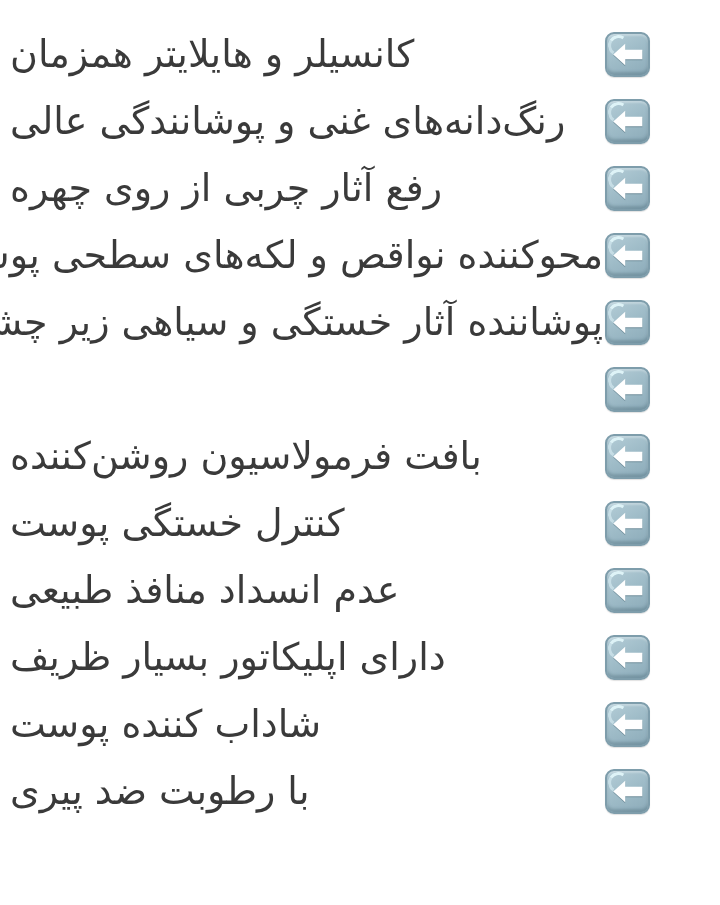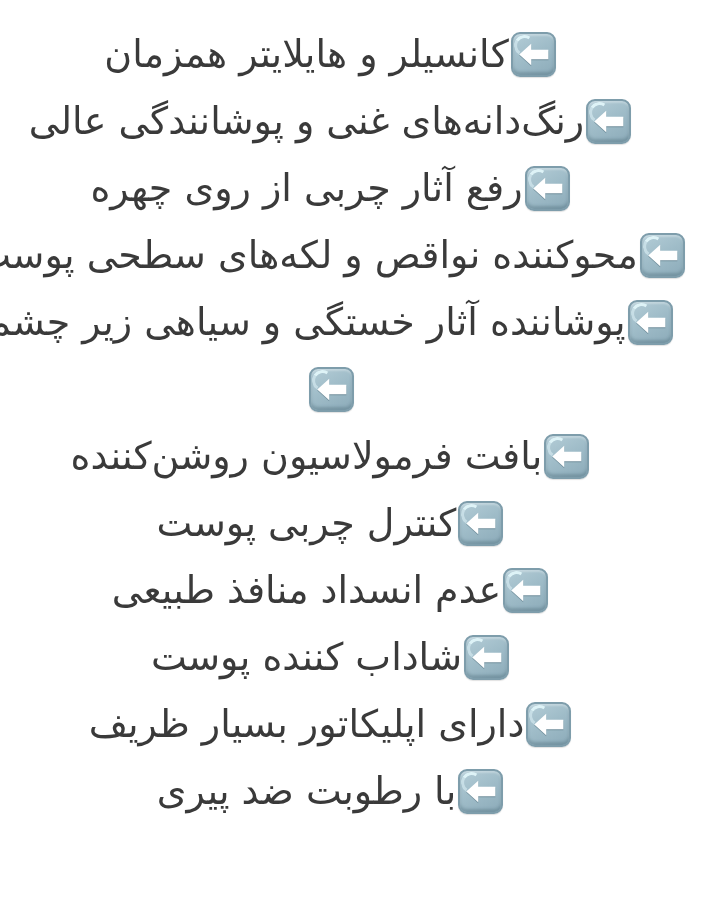--- a/index.html
+++ b/index.html
@@ -25,21 +25,21 @@
   ul.features{
     direction:rtl;
     list-style:none;
     margin:0;
     padding:21px 70px 0 10px;
   }
   li.row{
     display:flex;
     flex-direction:row;        
     align-items:center;
-    justify-content:center;
+    justify-content:space-between;
     height:67px;
     white-space:nowrap;
   }
   .emoji{
     position:relative;
     flex:0 0 auto;
     width:45px;
     height:45px;
     border-radius:9px;
     background:linear-gradient(150deg,var(--icon-body-light) 0%,var(--icon-body) 48%,var(--icon-body-dark) 100%);
@@ -139,48 +139,48 @@
     <span class="label">بافت فرمولاسیون روشن‌کننده</span>
   </li>
 
 
   <li class="row">
     <span class="emoji" aria-hidden="true">
       <svg viewBox="0 0 36 36">
         <path d="M5.5 18 L16 8.5 L16 13.8 L31 13.8 L31 22.2 L16 22.2 L16 27.5 Z" fill="#ffffff"></path>
       </svg>
     </span>
-    <span class="label">کنترل چربی پوست</span>
+    <span class="label">کنترل خستگی پوست</span>
   </li>
 
   <li class="row">
     <span class="emoji" aria-hidden="true">
       <svg viewBox="0 0 36 36">
         <path d="M5.5 18 L16 8.5 L16 13.8 L31 13.8 L31 22.2 L16 22.2 L16 27.5 Z" fill="#ffffff"></path>
       </svg>
     </span>
     <span class="label">عدم انسداد منافذ طبیعی</span>
   </li>
 
   <li class="row">
     <span class="emoji" aria-hidden="true">
       <svg viewBox="0 0 36 36">
         <path d="M5.5 18 L16 8.5 L16 13.8 L31 13.8 L31 22.2 L16 22.2 L16 27.5 Z" fill="#ffffff"></path>
       </svg>
     </span>
-    <span class="label">شاداب کننده پوست</span>
+    <span class="label">دارای اپلیکاتور بسیار ظریف</span>
   </li>
 
   <li class="row">
     <span class="emoji" aria-hidden="true">
       <svg viewBox="0 0 36 36">
         <path d="M5.5 18 L16 8.5 L16 13.8 L31 13.8 L31 22.2 L16 22.2 L16 27.5 Z" fill="#ffffff"></path>
       </svg>
     </span>
-    <span class="label">دارای اپلیکاتور بسیار ظریف</span>
+    <span class="label">شاداب کننده پوست</span>
   </li>
 
   <li class="row">
     <span class="emoji" aria-hidden="true">
       <svg viewBox="0 0 36 36">
         <path d="M5.5 18 L16 8.5 L16 13.8 L31 13.8 L31 22.2 L16 22.2 L16 27.5 Z" fill="#ffffff"></path>
       </svg>
     </span>
     <span class="label">با رطوبت ضد پیری</span>
   </li>

